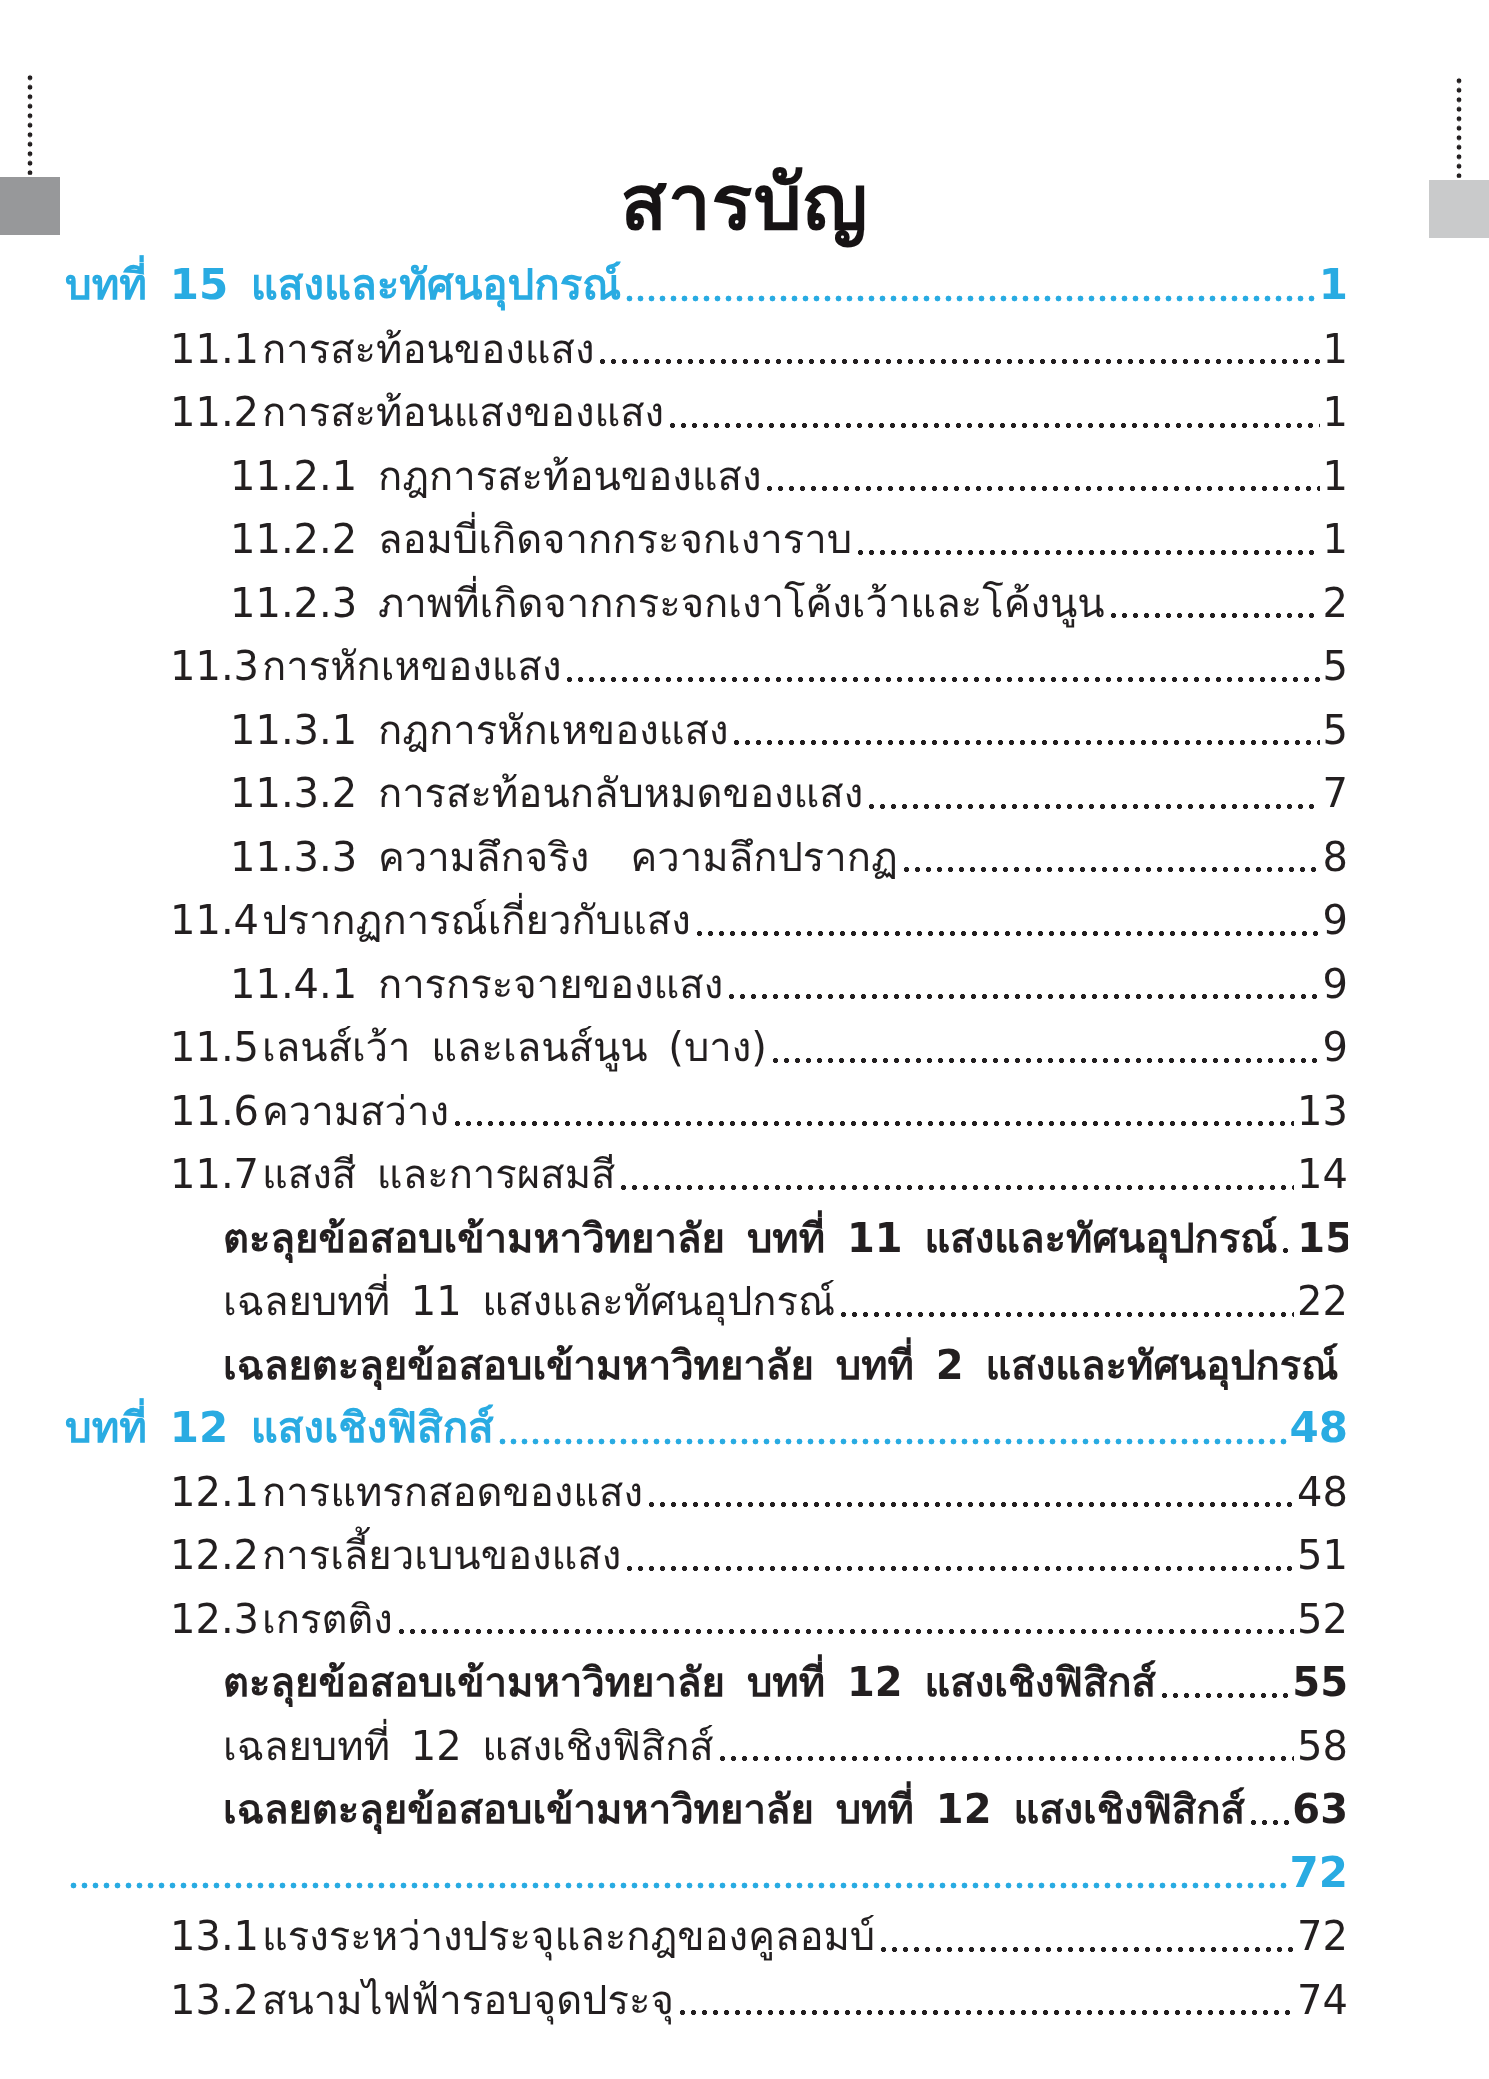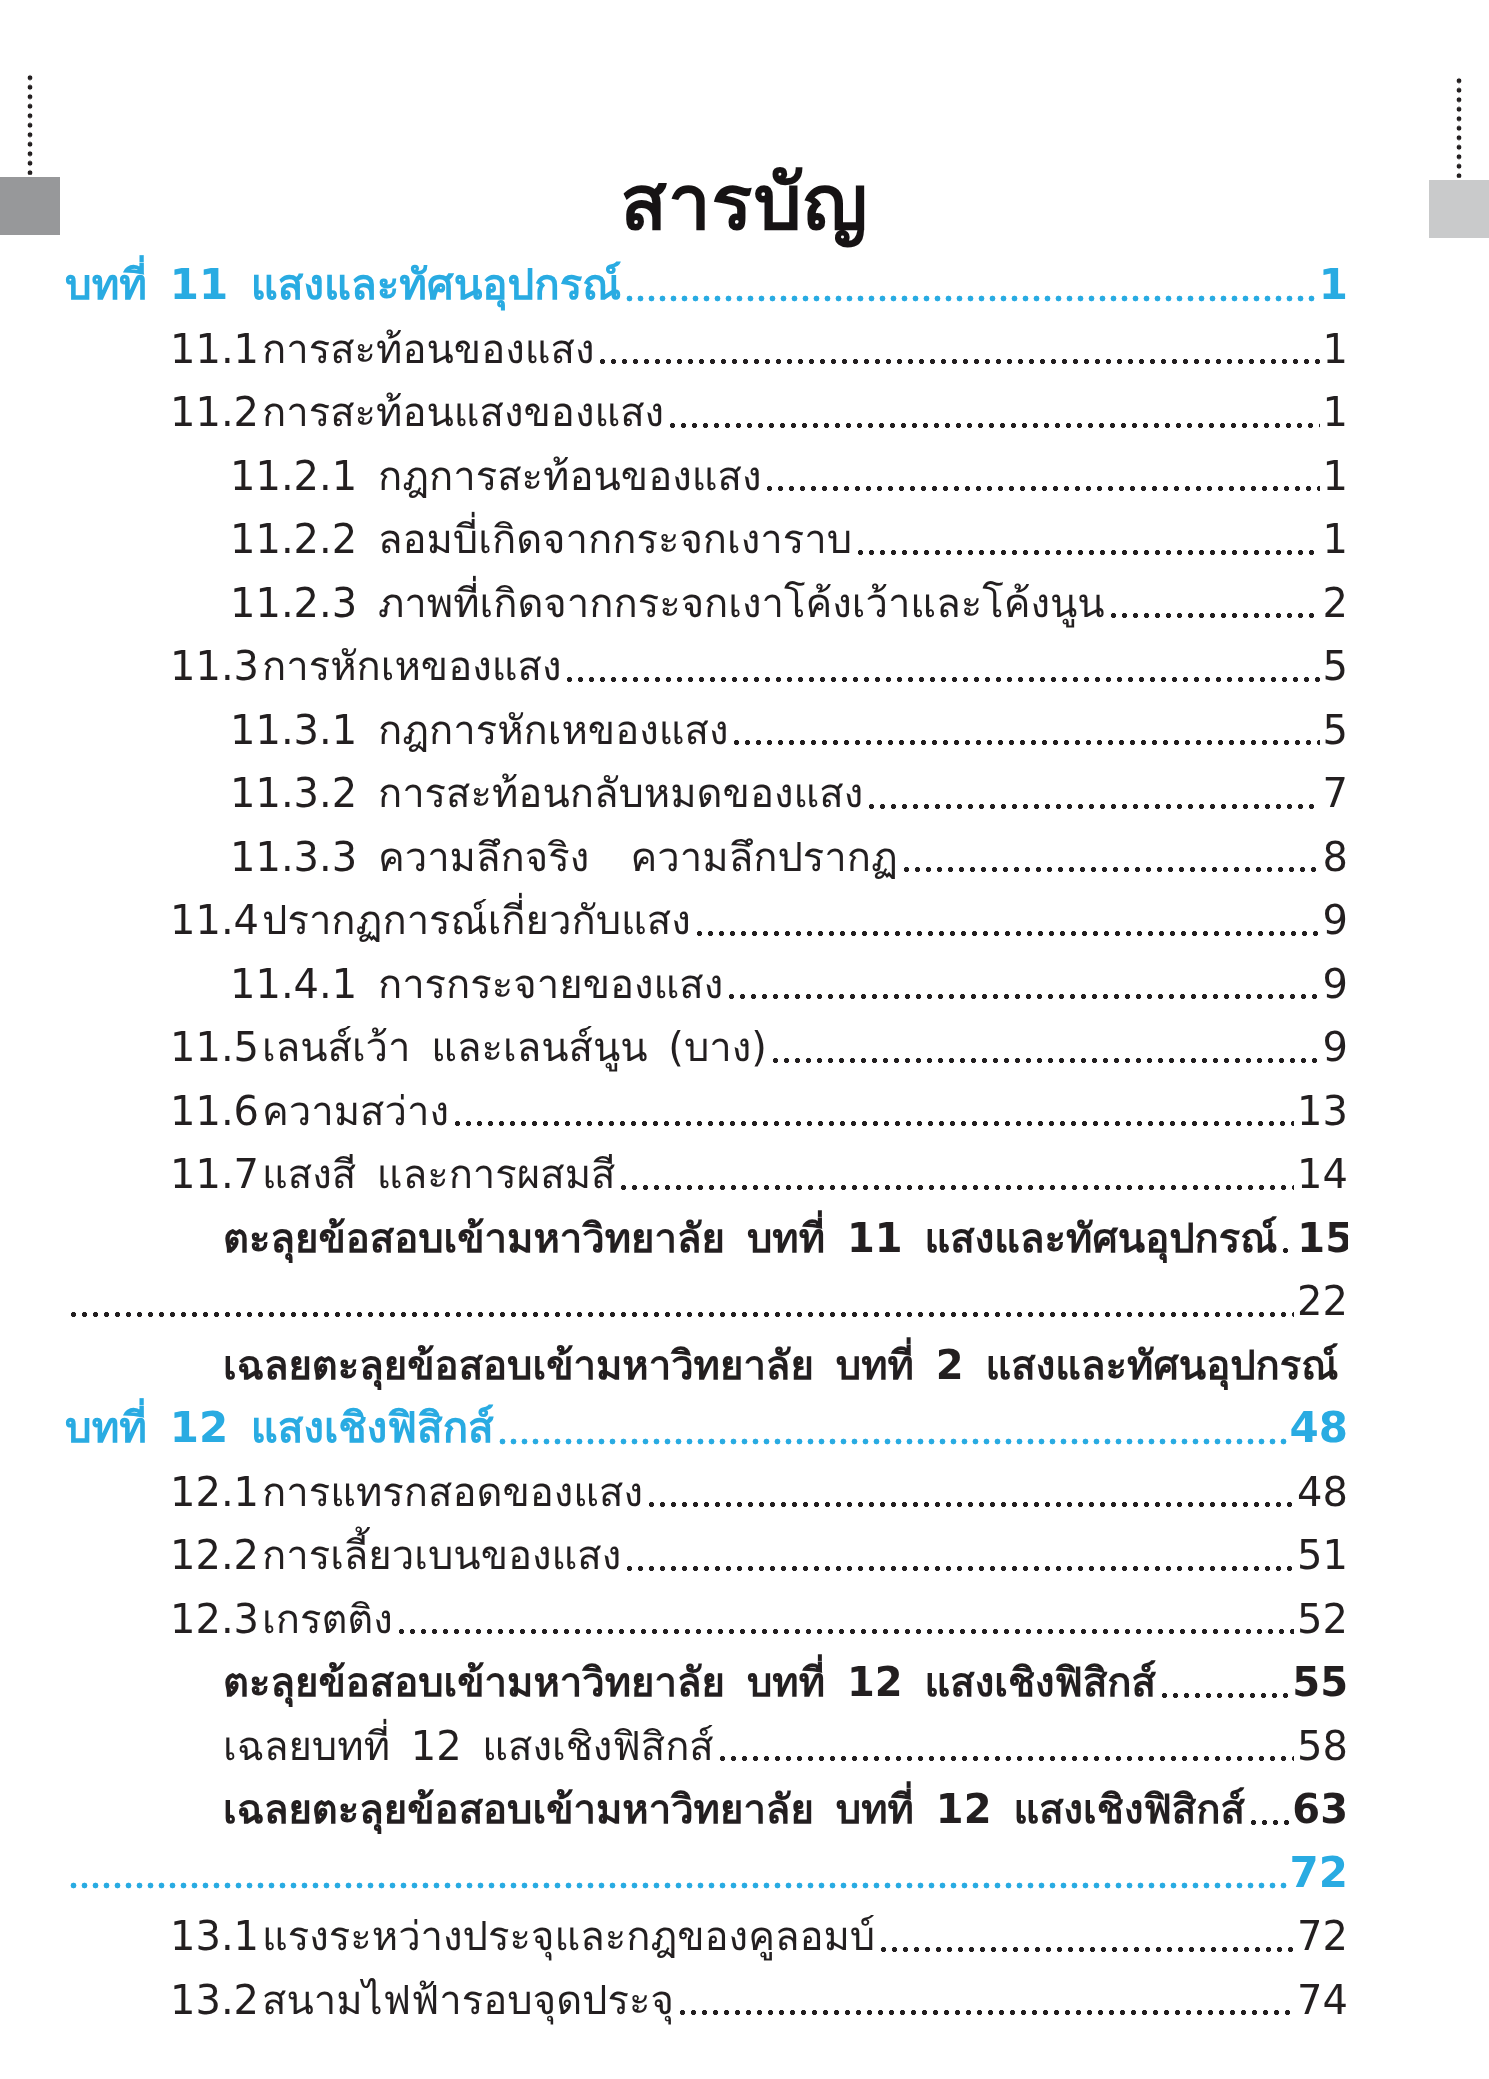--- a/index.html
+++ b/index.html
@@ -81,21 +81,21 @@
   <h1 class="page-title">สารบัญ</h1>
   <div class="plumb right">
     <div class="dotline"></div>
     <div class="square gray-light"></div>
   </div>
 </div>
 
 <div class="toc">
     <div class="row chapter">
 
-    <span class="label">บทที่ 11 แสงและทัศนอุปกรณ์</span>
+    <span class="label">บทที่ 15 แสงและทัศนอุปกรณ์</span>
     <span class="dots"></span>
     <span class="pagenum">1</span>
   </div>
     <div class="row section">
     <span class="num">11.1</span>
     <span class="label">การสะท้อนของแสง</span>
     <span class="dots"></span>
     <span class="pagenum">1</span>
   </div>
     <div class="row section">
@@ -177,20 +177,21 @@
     <span class="pagenum">14</span>
   </div>
     <div class="row special-bold">
 
     <span class="label">ตะลุยข้อสอบเข้ามหาวิทยาลัย บทที่ 11 แสงและทัศนอุปกรณ์</span>
     <span class="dots"></span>
     <span class="pagenum">15</span>
   </div>
     <div class="row special">
 
+    <span class="label">เฉลยบทที่ 11 แสงและทัศนอุปกรณ์</span>
     <span class="dots"></span>
     <span class="pagenum">22</span>
   </div>
     <div class="row special-bold">
 
     <span class="label">เฉลยตะลุยข้อสอบเข้ามหาวิทยาลัย บทที่ 2 แสงและทัศนอุปกรณ์</span>
 
   </div>
     <div class="row chapter">
 

